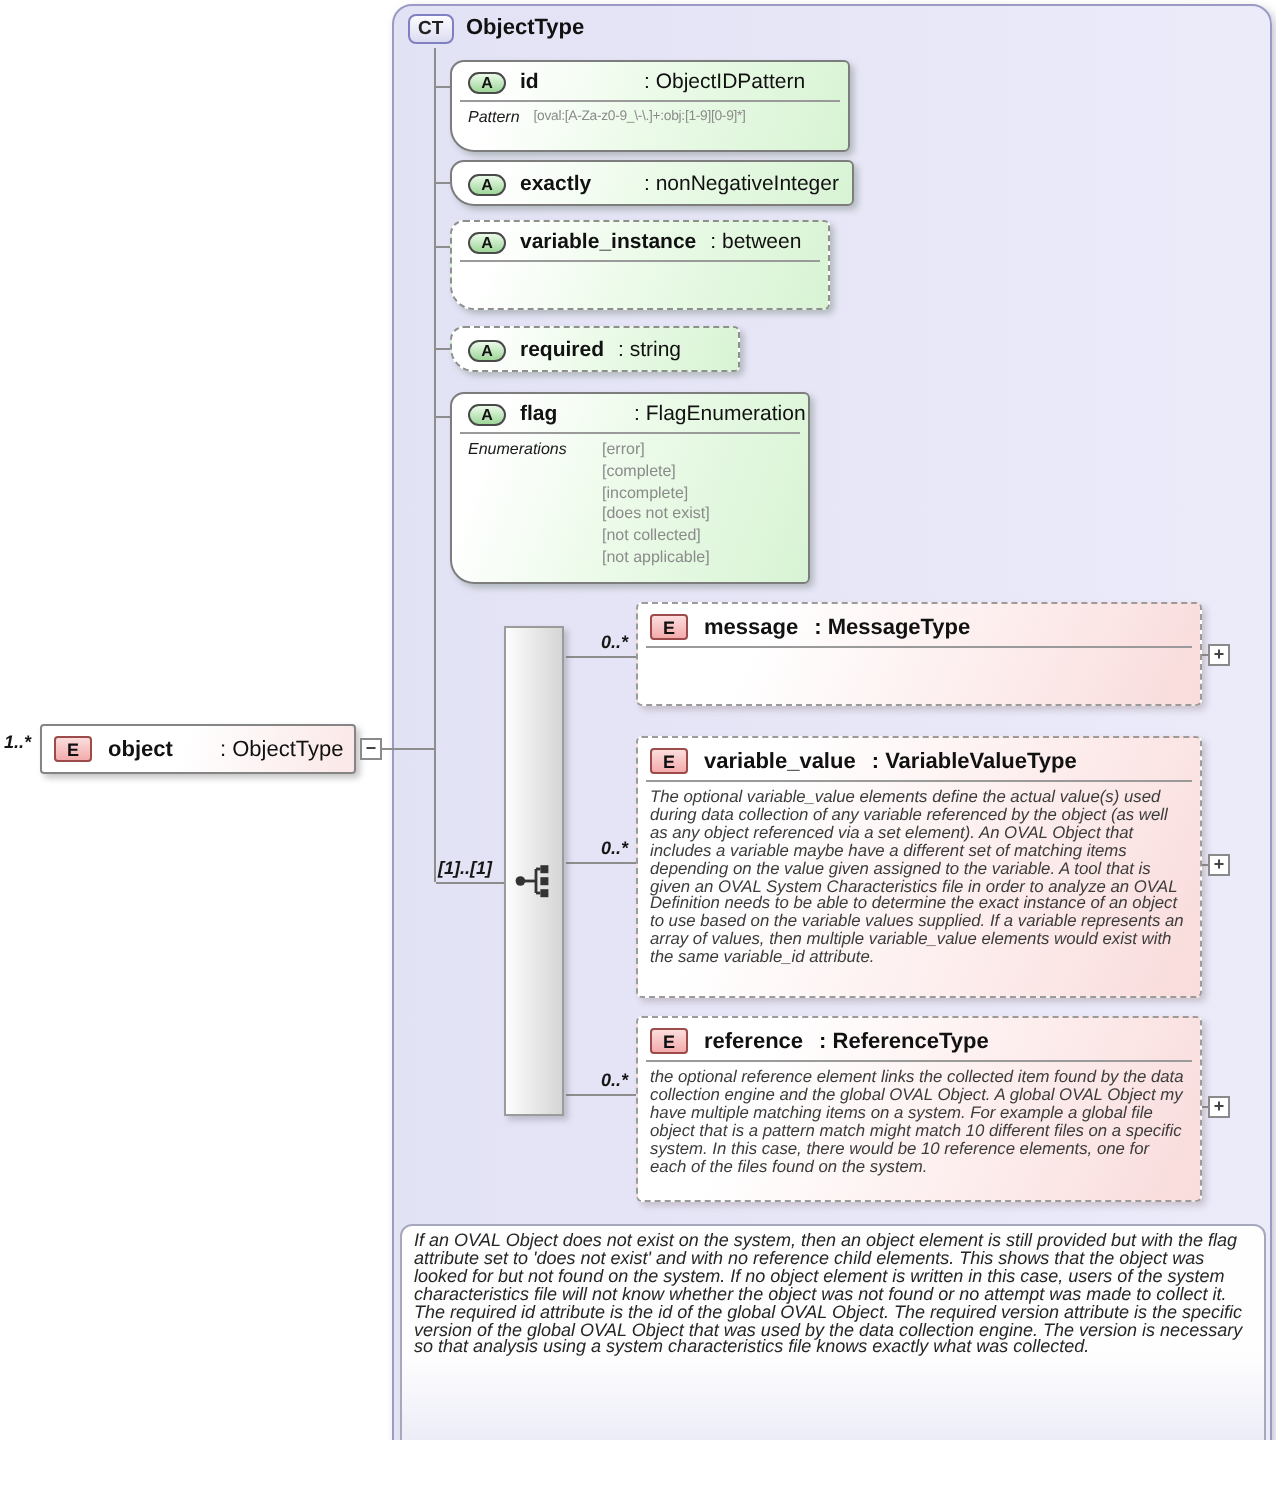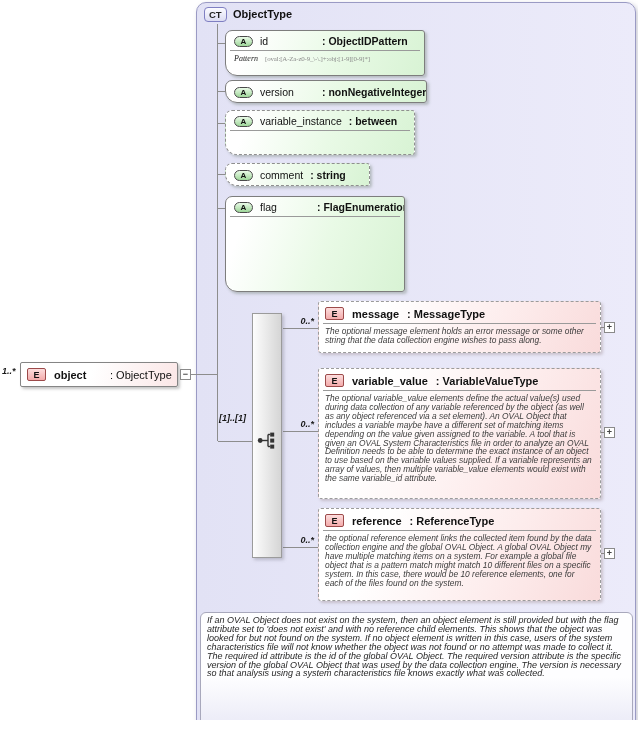--- a/index.html
+++ b/index.html
@@ -26,24 +26,24 @@
       background:linear-gradient(110deg,#ffffff 12%,#e9fae6 55%,#d8f3d4 100%);
       box-shadow:2px 2px 3px rgba(90,110,90,.35);box-sizing:border-box;overflow:hidden;}
   .attr.opt{border-style:dashed;border-color:#8f8f8f;}
   .attr-head{display:flex;align-items:center;gap:7px;padding:4px 6px 3px 8px;}
   .badge{display:inline-flex;align-items:center;justify-content:center;font-weight:bold;
       box-sizing:border-box;flex:0 0 auto;}
   .a-badge{width:19px;height:11px;font-size:8px;border:1px solid #4a4a4a;border-radius:7px;
       background:linear-gradient(#eafbe8,#9ed699);color:#111;}
   .e-badge{width:19px;height:13px;font-size:9px;border:1px solid #9c4a4a;border-radius:2px;
       background:linear-gradient(#fcdddd,#f3abab);color:#111;}
-  .attr-name{font-size:10.5px;font-weight:normal;color:#111;min-width:55px;white-space:nowrap;}
-  .attr-type{font-size:10.5px;font-weight:bold;color:#111;white-space:nowrap;}
+  .attr-name{font-size:10.5px;font-weight:bold;color:#111;min-width:55px;white-space:nowrap;}
+  .attr-type{font-size:10.5px;font-weight:normal;color:#111;white-space:nowrap;}
   .sep{border-top:1px solid #9a9a9a;margin:0 4px;}
-  .facet{display:flex;gap:7px;padding:3px 8px 3px 8px;font-size:8px;font-family:Liberation Serif, serif;}
+  .facet{display:flex;gap:7px;padding:3px 8px 3px 8px;font-size:8px;}
   .facet-label{font-style:italic;color:#1a1a1a;white-space:nowrap;}
   .facet-value{color:#8b8b8b;font-size:6.9px;letter-spacing:-0.15px;white-space:nowrap;padding-top:1px;}
   .facet-default{color:#111;font-size:8.5px;font-weight:bold;}
   .enum-col{display:flex;flex-direction:column;}
   .enum-col span{color:#8b8b8b;font-size:8px;line-height:10.8px;white-space:nowrap;}
   .flag-label{min-width:60px;}
 
   
   .elem{position:absolute;border:1px dashed #9b9b9b;border-radius:3px;
       background:linear-gradient(115deg,#ffffff 22%,#fdecec 65%,#f9dbdb 100%);
@@ -111,81 +111,91 @@
     <div class="sep"></div>
     <div class="facet">
       <span class="facet-label">Pattern</span>
       <span class="facet-value">[oval:[A-Za-z0-9_\-\.]+:obj:[1-9][0-9]*]</span>
     </div>
   </div>
 
   <div class="attr" style="left:225px;top:80px;width:202px;height:23px">
     <div class="attr-head" style="padding-top:5px">
       <span class="badge a-badge">A</span>
-      <span class="attr-name">version</span>
+      <span class="attr-name">exactly</span>
       <span class="attr-type">: nonNegativeInteger</span>
     </div>
   </div>
 
   <div class="attr opt" style="left:225px;top:110px;width:190px;height:45px">
     <div class="attr-head">
       <span class="badge a-badge">A</span>
       <span class="attr-name" style="min-width:0">variable_instance</span>
       <span class="attr-type">: between</span>
     </div>
     <div class="sep"></div>
   </div>
 
   <div class="attr opt" style="left:225px;top:163px;width:145px;height:23px">
     <div class="attr-head" style="padding-top:5px">
       <span class="badge a-badge">A</span>
-      <span class="attr-name" style="min-width:0">comment</span>
+      <span class="attr-name" style="min-width:0">required</span>
       <span class="attr-type">: string</span>
     </div>
   </div>
 
   <div class="attr" style="left:225px;top:196px;width:180px;height:96px">
     <div class="attr-head">
       <span class="badge a-badge">A</span>
       <span class="attr-name" style="min-width:50px">flag</span>
       <span class="attr-type">: FlagEnumeration</span>
     </div>
     <div class="sep"></div>
+    <div class="facet">
+      <span class="facet-label flag-label">Enumerations</span>
+      <span class="enum-col">
+        <span>[error]</span>
+        <span>[complete]</span>
+        <span>[incomplete]</span>
+        <span>[does not exist]</span>
+        <span>[not collected]</span>
+        <span>[not applicable]</span>
+      </span>
+    </div>
   </div>
 
   <span class="card" style="left:2px;top:366px">1..*</span>
   <div class="objbox" style="left:20px;top:362px;width:158px;height:25px">
     <span class="badge e-badge">E</span>
     <span class="obj-name">object</span>
     <span class="obj-type">: ObjectType</span>
   </div>
   <div class="expander" style="left:180px;top:369px">−</div>
 
   <div class="seqbar"></div>
-  <span class="card" style="left:219px;top:413px">[1]..[1]</span>
+  <span class="card" style="left:219px;top:429px">[1]..[1]</span>
   <svg class="seqicon" width="24" height="19" viewBox="0 0 24 19">
     <line x1="3" y1="9.5" x2="11" y2="9.5" stroke="#333" stroke-width="1.4"></line>
     <line x1="11" y1="3.5" x2="11" y2="15.5" stroke="#333" stroke-width="1.4"></line>
     <circle cx="3.2" cy="9.5" r="2.4" fill="#333"></circle>
     <rect x="13.2" y="1.6" width="4" height="4" fill="#333"></rect>
     <rect x="13.2" y="7.6" width="4" height="4" fill="#333"></rect>
     <rect x="13.2" y="13.6" width="4" height="4" fill="#333"></rect>
     <line x1="11" y1="3.5" x2="13.2" y2="3.5" stroke="#333" stroke-width="1.4"></line>
     <line x1="11" y1="15.5" x2="13.2" y2="15.5" stroke="#333" stroke-width="1.4"></line>
   </svg>
 
   <span class="card card-r" style="left:288px;top:316px">0..*</span>
   <div class="elem" style="left:318px;top:301px;width:283px;height:52px">
     <div class="elem-head">
       <span class="badge e-badge">E</span>
       <span class="elem-name">message</span>
       <span class="elem-name">: MessageType</span>
     </div>
     <div class="sep"></div>
-    <div class="elem-doc">The optional message element holds an error message or some other string that the data collection engine wishes to pass along.</div>
   </div>
   <div class="expander" style="left:604px;top:322px">+</div>
 
   <span class="card card-r" style="left:288px;top:419px">0..*</span>
   <div class="elem" style="left:318px;top:368px;width:283px;height:131px">
     <div class="elem-head">
       <span class="badge e-badge">E</span>
       <span class="elem-name">variable_value</span>
       <span class="elem-name">: VariableValueType</span>
     </div>

